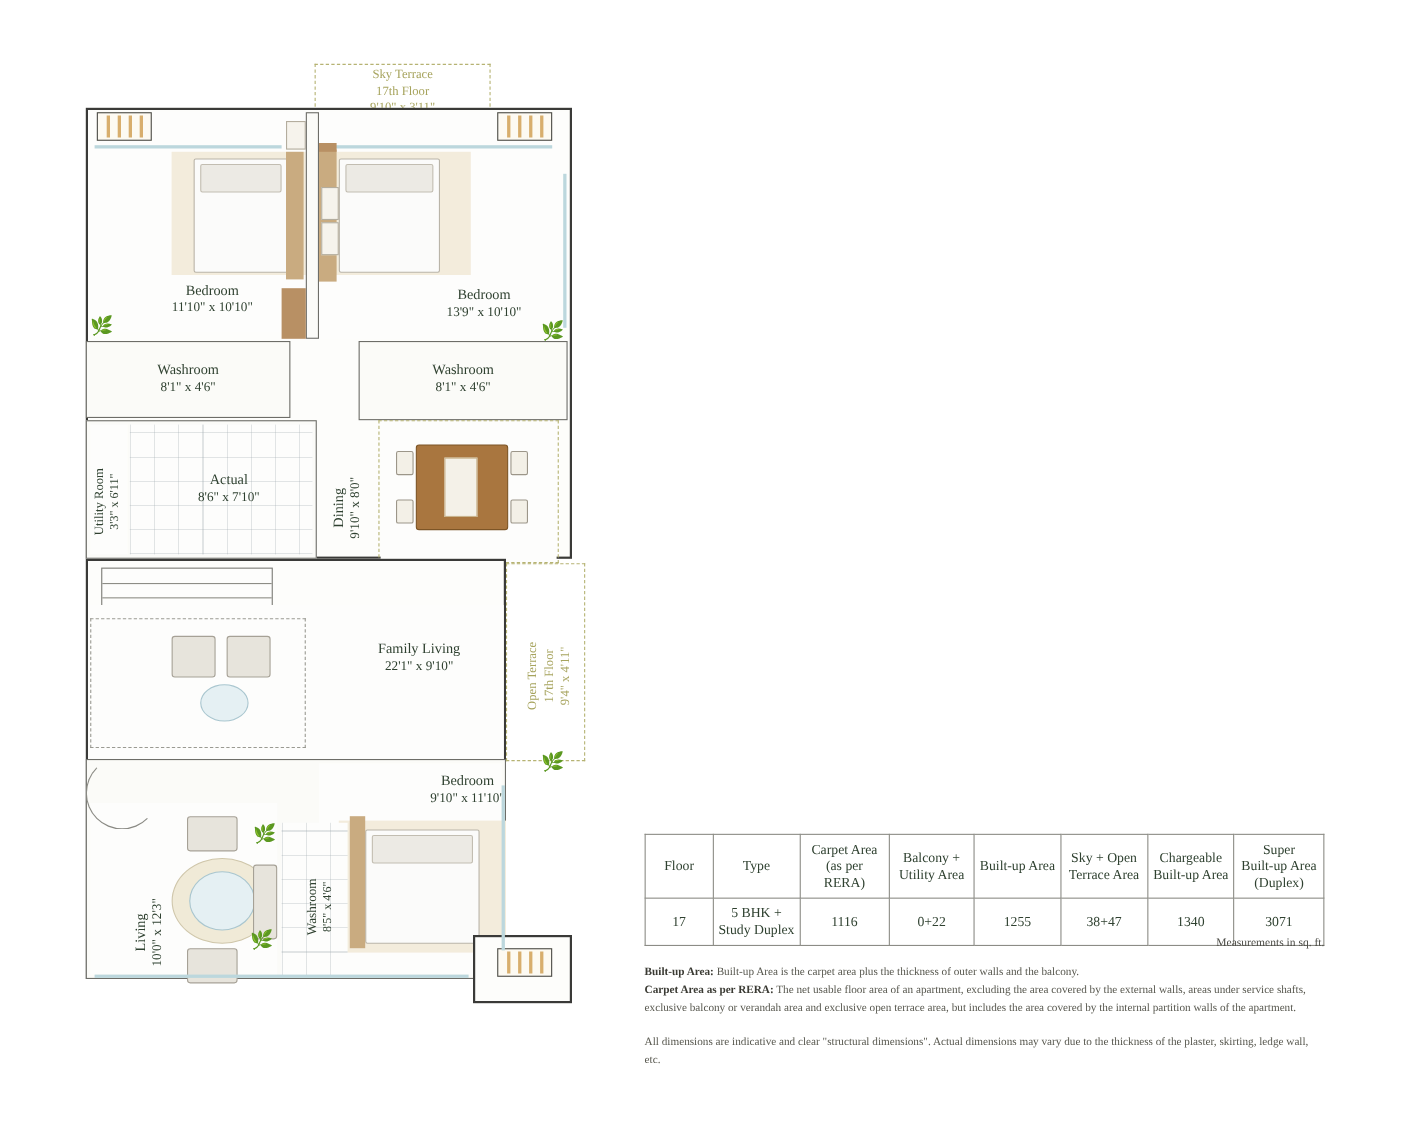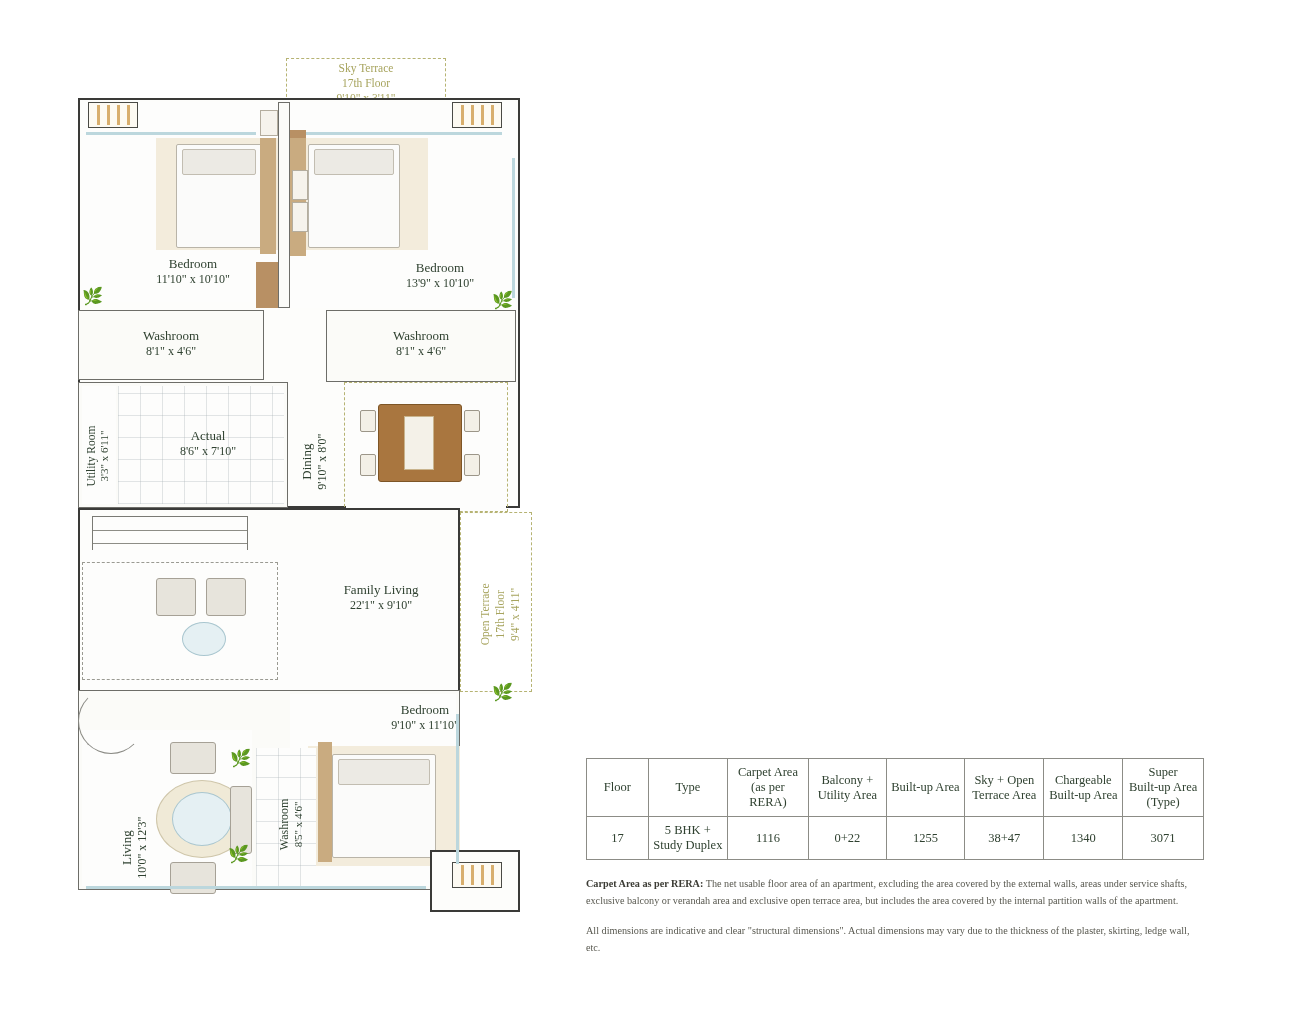--- a/index.html
+++ b/index.html
@@ -402,21 +402,21 @@
             <span>Sky + Open</span><br>
             <span>Terrace Area</span>
           </th>
           <th style="width:80px;margin-left:32px;">
             <span>Chargeable</span><br>
             <span>Built-up Area</span>
           </th>
           <th style="width:84px;">
             <span>Super</span><br>
             <span>Built-up Area</span><br>
-            <span>(Type)</span>
+            <span>(Duplex)</span>
           </th>
         </tr>
       </thead>
       <tbody>
         <tr>
           <td>17</td>
           <td>
             <span>5 BHK +</span><br>
             <span>Study Duplex</span>
           </td>
@@ -424,22 +424,26 @@
           <td>0+22</td>
           <td>1255</td>
           <td>38+47</td>
           <td>1340</td>
           <td>3071</td>
         </tr>
       </tbody>
     </table>
   </div>
 
+  <div class="meas-note">Measurements in sq. ft.</div>
 
   <div id="notes">
+    <div>
+      <span class="b">Built-up Area:</span><span> Built-up Area is the carpet area plus the thickness of outer walls and the balcony.</span>
+    </div>
     <div>
       <span class="b">Carpet Area as per RERA:</span><span> The net usable floor area of an apartment, excluding the area covered by the external walls, areas under service shafts, exclusive balcony or verandah area and exclusive open terrace area, but includes the area covered by the internal partition walls of the apartment.</span>
     </div>
     <span class="gap"></span>
     <div>All dimensions are indicative and clear "structural dimensions". Actual dimensions may vary due to the thickness of the plaster, skirting, ledge wall, etc.</div>
   </div>
 
 </div>
 
 </body></html>

